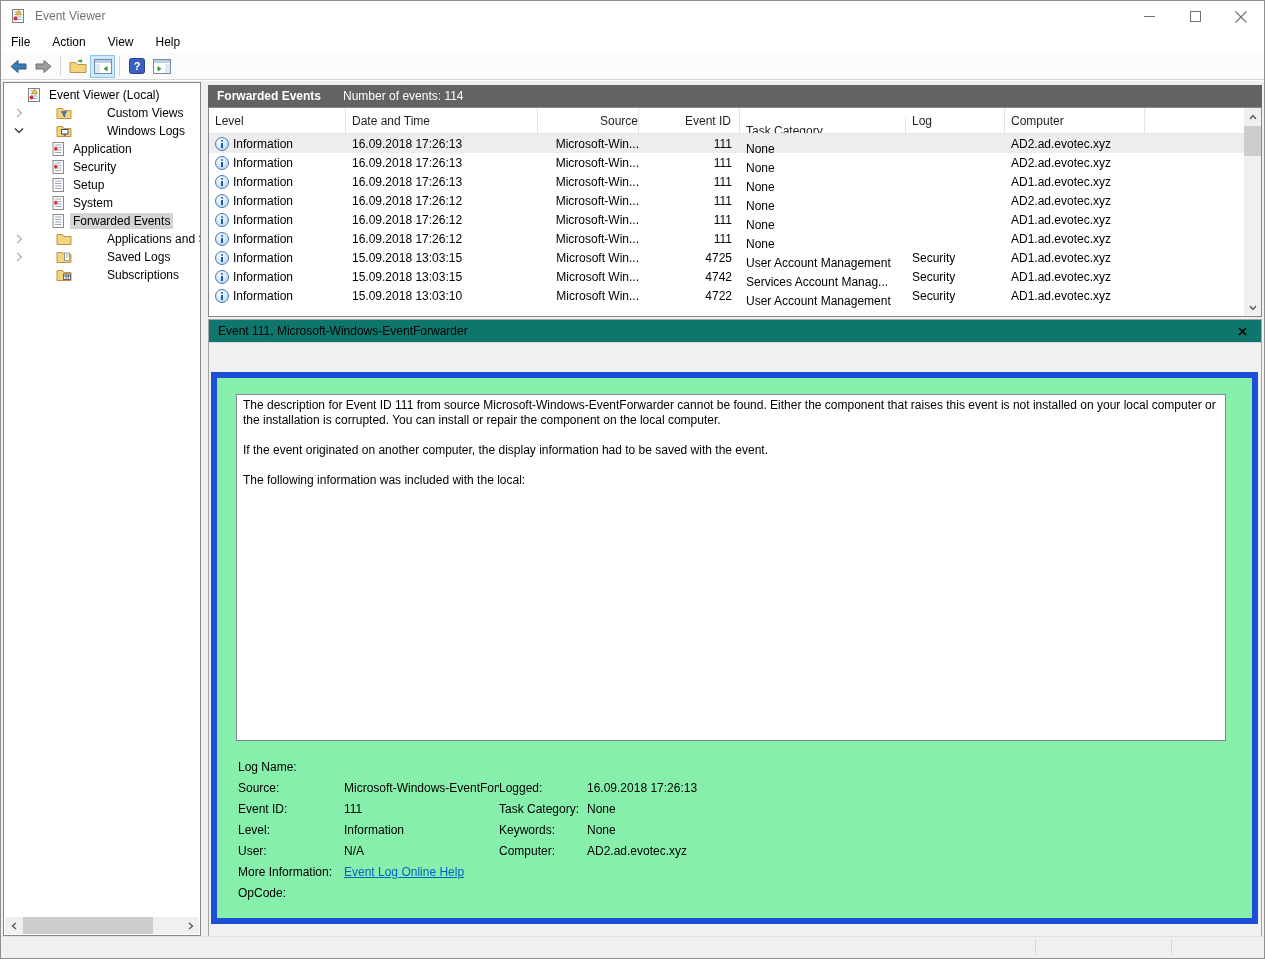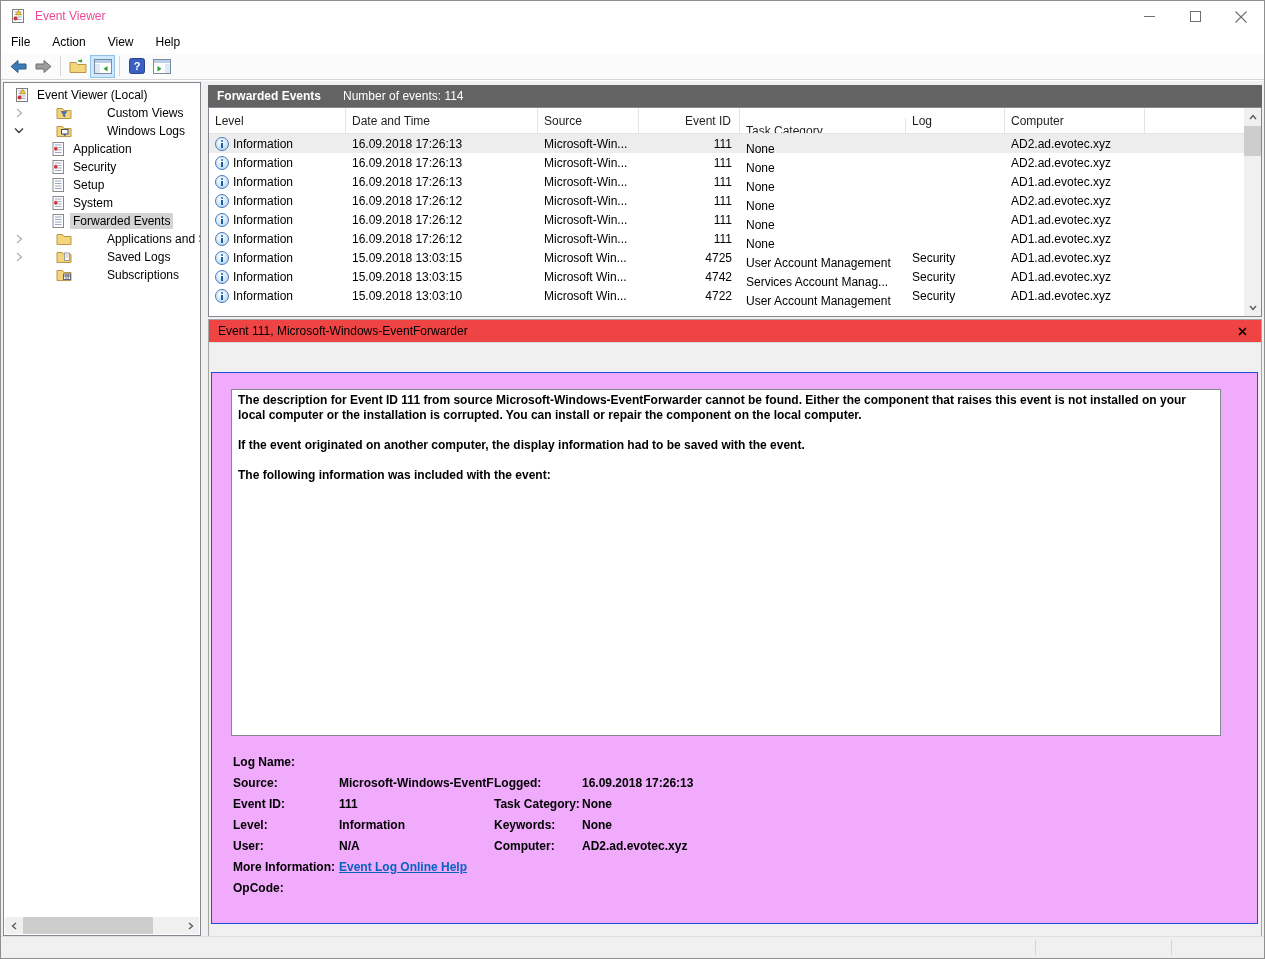--- a/index.html
+++ b/index.html
@@ -2,21 +2,21 @@
 <html><head>
 <meta charset="utf-8">
 <style>
   html,body{margin:0;padding:0;background:#c8c8c8;}
   .window{position:relative;width:1265px;height:959px;background:#fff;border:1px solid #8f8f8f;
     box-sizing:border-box;overflow:hidden;font-family:"Liberation Sans",sans-serif;font-size:12px;color:#000;}
 
   
   .titlebar{position:absolute;top:0;left:0;right:0;height:31px;background:#fff;}
   .app-icon{position:absolute;left:9px;top:7px;width:16px;height:16px;}
-  .title-text{position:absolute;left:34px;top:8px;color:#ec4899;}
+  .title-text{position:absolute;left:34px;top:8px;color:#737373;}
   .win-btns{position:absolute;right:0;top:0;height:31px;display:flex;}
   .win-btn{width:46px;height:31px;display:flex;align-items:center;justify-content:center;}
 
   
   .menubar{position:absolute;top:31px;left:0;right:0;height:21px;background:#fff;display:flex;align-items:flex-end;}
   .menu-item{height:21px;line-height:21px;padding:0 11px;}
   .menu-item:first-child{padding-left:10px;}
 
   
   .toolbar{position:absolute;top:52px;left:0;right:0;height:27px;background:#fbfbfb;
@@ -30,67 +30,67 @@
 
   
   .tree-panel{position:absolute;left:2px;top:1px;width:198px;bottom:1px;background:#fff;
     border:1px solid #828790;box-sizing:border-box;overflow:hidden;}
   .tree{padding-top:3px;}
   .tree-item{height:18px;display:flex;align-items:center;white-space:nowrap;overflow:hidden;}
   .chev{width:18px;height:12px;display:flex;align-items:center;justify-content:center;flex:0 0 auto;}
   .t-icon{width:16px;height:16px;margin-right:4px;flex:0 0 auto;}
   .tree-label{padding:1px 3px;}
   .tree-item.selected .tree-label{background:#d4d4d4;}
-  .d0{padding-left:10px;}
+  .d0{padding-left:22px;}
   .d1{padding-left:6px;gap:28px;}
   .d2{padding-left:46px;}
   .tree-hscroll{position:absolute;left:1px;right:1px;bottom:1px;height:17px;background:#f0f0f0;}
   .hs-arrow{position:absolute;top:0;width:17px;height:17px;display:flex;align-items:center;justify-content:center;color:#5b5b5b;font-size:10px;}
   .hs-thumb{position:absolute;left:18px;top:0;width:130px;height:17px;background:#cdcdcd;}
 
   
   .dark-header{position:absolute;left:207px;top:4px;width:1054px;height:22px;background:#636363;
     color:#fff;display:flex;align-items:center;}
   .dh-title{font-weight:bold;margin-left:9px;}
   .dh-sub{margin-left:22px;}
 
   
   .table-panel{position:absolute;left:207px;top:26px;width:1054px;height:210px;background:#fff;
     border:1px solid #828790;box-sizing:border-box;}
   .table-inner{position:absolute;left:0;top:0;right:17px;bottom:0;overflow:hidden;}
   .thead{display:flex;height:26px;box-sizing:border-box;border-bottom:1px solid #e5e5e5;}
   .th{box-sizing:border-box;border-right:1px solid #e5e5e5;padding:6px 0 0 6px;color:#1f1f1f;overflow:hidden;white-space:nowrap;}
   .th.id{text-align:right;padding-right:8px;padding-left:0;}
   .th.fill{flex:1;border-right:none;}
-  .c0{width:137px;} .c1{width:192px;} .c2{width:101px;} .c3{width:101px;}
+  .c0{width:137px;} .c1{width:192px;} .c2{width:101px;text-align:right;} .c3{width:101px;}
   .c4{width:166px;margin-top:10px;} .c5{width:99px;} .c6{width:140px;}
   .trow{display:flex;height:19px;align-items:center;}
   .trow.selected{background:#ededed;}
   .td{box-sizing:border-box;padding-left:6px;white-space:nowrap;overflow:hidden;}
   .td.id{text-align:right;padding-right:8px;padding-left:0;}
   .level-cell{display:flex;align-items:center;}
   .info-icon{position:relative;width:14px;height:14px;border-radius:50%;flex:0 0 auto;margin-right:4px;
     background:radial-gradient(circle at 5px 4px,#ffffff,#cfe6fa 55%,#a8cdf0);border:1px solid #4579b8;box-sizing:border-box;}
   .info-icon::before{content:"";position:absolute;left:5px;top:2.5px;width:2px;height:2px;background:#1e5d9e;border-radius:50%;}
   .info-icon::after{content:"";position:absolute;left:5px;top:5.5px;width:2px;height:5px;background:#1e5d9e;}
   .vscroll{position:absolute;right:0;top:0;bottom:0;width:17px;background:#f0f0f0;}
   .vs-arrow{position:absolute;left:0;width:17px;height:17px;display:flex;align-items:center;justify-content:center;color:#5b5b5b;font-size:9px;}
   .vs-thumb{position:absolute;left:0;top:18px;width:17px;height:30px;background:#cdcdcd;}
 
   
   .preview{position:absolute;left:207px;top:238px;width:1054px;height:618px;background:#f0f0f0;
     border:1px solid #a5a5a5;box-sizing:border-box;}
-  .preview-header{position:relative;height:22px;background:#ef4444;border-bottom:1px solid #dadada;
+  .preview-header{position:relative;height:22px;background:#0f766e;border-bottom:1px solid #dadada;
     display:flex;align-items:center;padding-left:9px;}
   .preview-close{position:absolute;right:11px;top:4px;width:16px;height:14px;display:flex;align-items:center;justify-content:center;}
   .tabs{position:absolute;left:0;top:22px;right:0;height:31px;}
   .tab{position:absolute;bottom:0;box-sizing:border-box;text-align:center;}
   .tab.active{left:7px;width:54px;height:24px;background:#f4f4f4;border:1px solid #d9d9d9;border-bottom:none;padding-top:4px;z-index:2;}
   .tab.inactive{left:62px;width:46px;height:21px;background:#ececec;border:1px solid #d9d9d9;border-bottom:none;padding-top:3px;}
-  .tab-page{position:absolute;left:2px;right:3px;top:52px;bottom:12px;background:#f0abfc;border:1px solid #1d4ed8;box-sizing:border-box;font-weight:bold;}
+  .tab-page{position:absolute;left:2px;right:3px;top:52px;bottom:12px;background:#86efac;border:6px solid #1d4ed8;box-sizing:border-box;}
   .desc-box{position:absolute;left:19px;top:16px;width:990px;height:347px;background:#fff;
     border:1px solid #828790;box-sizing:border-box;padding:3px 6px;line-height:15px;overflow:hidden;}
   .desc-box p{margin:0 0 15px 0;}
   .details{position:absolute;left:19px;top:378px;width:1012px;}
   .drow{height:21px;display:flex;align-items:center;}
   .dlabel1{width:106px;padding-left:2px;flex:0 0 auto;}
   .dvalue1{width:155px;flex:0 0 auto;white-space:nowrap;overflow:hidden;}
   .dlabel2{width:88px;flex:0 0 auto;}
   .dvalue2{flex:1;white-space:nowrap;overflow:hidden;}
   .link{color:#0563c1;text-decoration:underline;}
@@ -494,21 +494,21 @@
             <path d="M1 1 L8 8 M8 1 L1 8" stroke="#000" stroke-width="1.6"></path>
           </svg>
         </div>
       </div>
 
 
       <div class="tab-page">
         <div class="desc-box">
           <p>The description for Event ID 111 from source Microsoft-Windows-EventForwarder cannot be found. Either the component that raises this event is not installed on your local computer or the installation is corrupted. You can install or repair the component on the local computer.</p>
           <p>If the event originated on another computer, the display information had to be saved with the event.</p>
-          <p>The following information was included with the event:</p>
+          <p>The following information was included with the local:</p>
         </div>
 
         <div class="details">
           <div class="drow">
             <span class="dlabel1">Log Name:</span>
             <span class="dvalue1"></span>
           </div>
           <div class="drow">
             <span class="dlabel1">Source:</span>
             <span class="dvalue1">Microsoft-Windows-EventForwarder</span>

